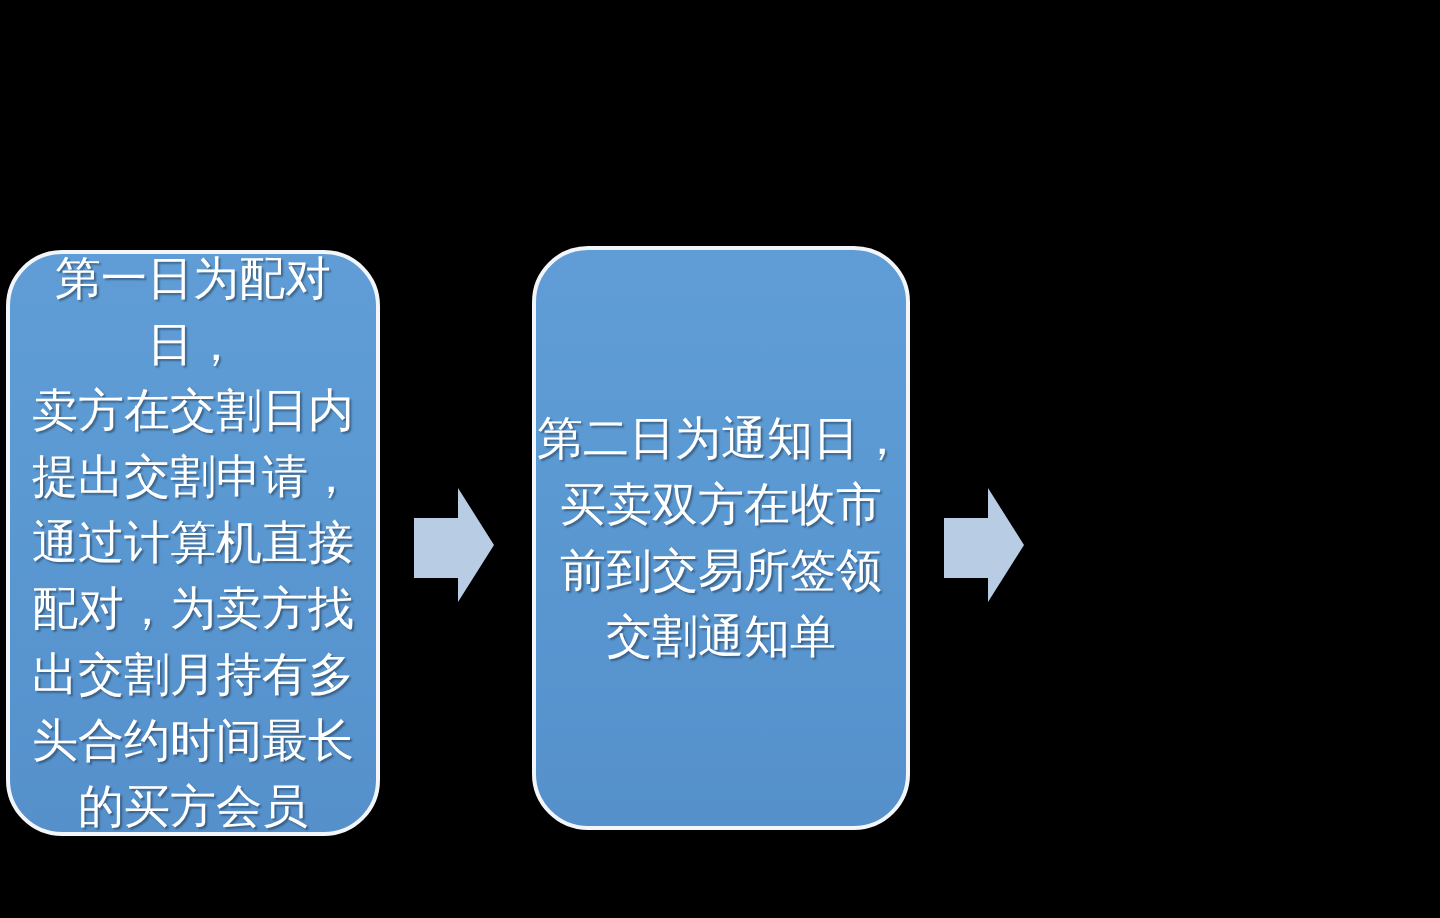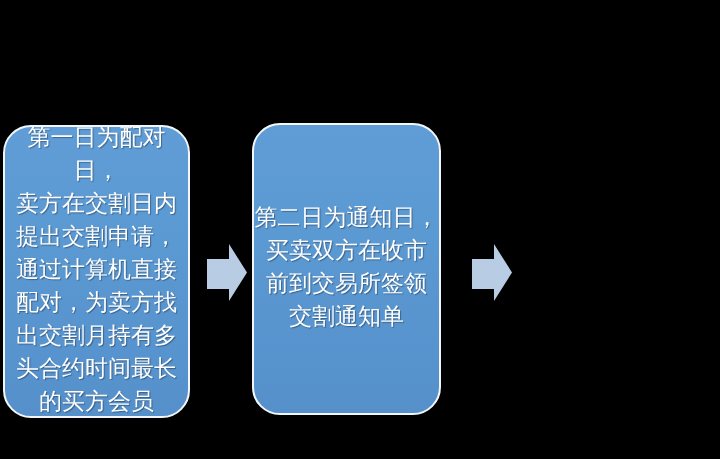--- a/index.html
+++ b/index.html
@@ -6,21 +6,21 @@
     margin: 0;
     padding: 0;
     background: #000;
   }
   .canvas {
     position: relative;
     width: 720px;
     height: 459px;
     background: #000000;
     overflow: hidden;
-    font-family: Liberation Mono, monospace;
+    font-family: Liberation Sans, sans-serif;
   }
   .step-box {
     position: absolute;
     box-sizing: border-box;
     background: linear-gradient(180deg, #609dd6 0%, #5b99d3 40%, #5590cb 100%);
     border: 2px solid #f2f6fb;
     border-radius: 28px;
     display: flex;
     align-items: center;
     justify-content: center;
@@ -28,21 +28,21 @@
   .step-text {
     color: #ffffff;
     font-size: 23px;
     line-height: 33px;
     text-align: center;
     white-space: pre-line;
     text-shadow: 1px 1px 1px rgba(0,0,0,0.35);
     width: 110%;
   }
   #box-1 { left: 3px;   top: 125px; width: 187px; height: 293px; }
-  #box-2 { left: 252px; top: 123px; width: 189px; height: 292px; }
+  #box-2 { left: 266px; top: 123px; width: 189px; height: 292px; }
   #box-3 { left: 532px; top: 123px; width: 180px; height: 292px; }
   .flow-arrow {
     position: absolute;
     width: 40px;
     height: 57px;
   }
   #arrow-1 { left: 207px; top: 244px; }
   #arrow-2 { left: 472px; top: 244px; }
 </style>
 </head>

